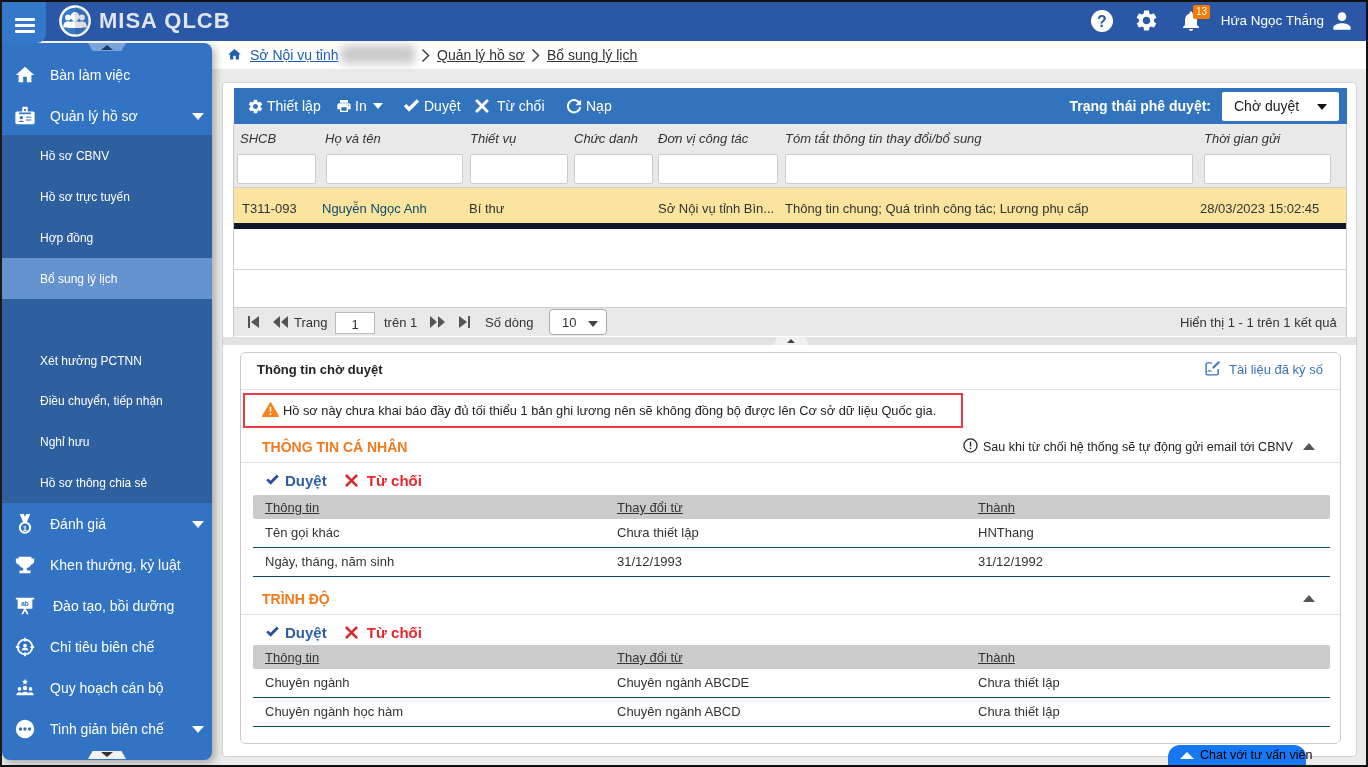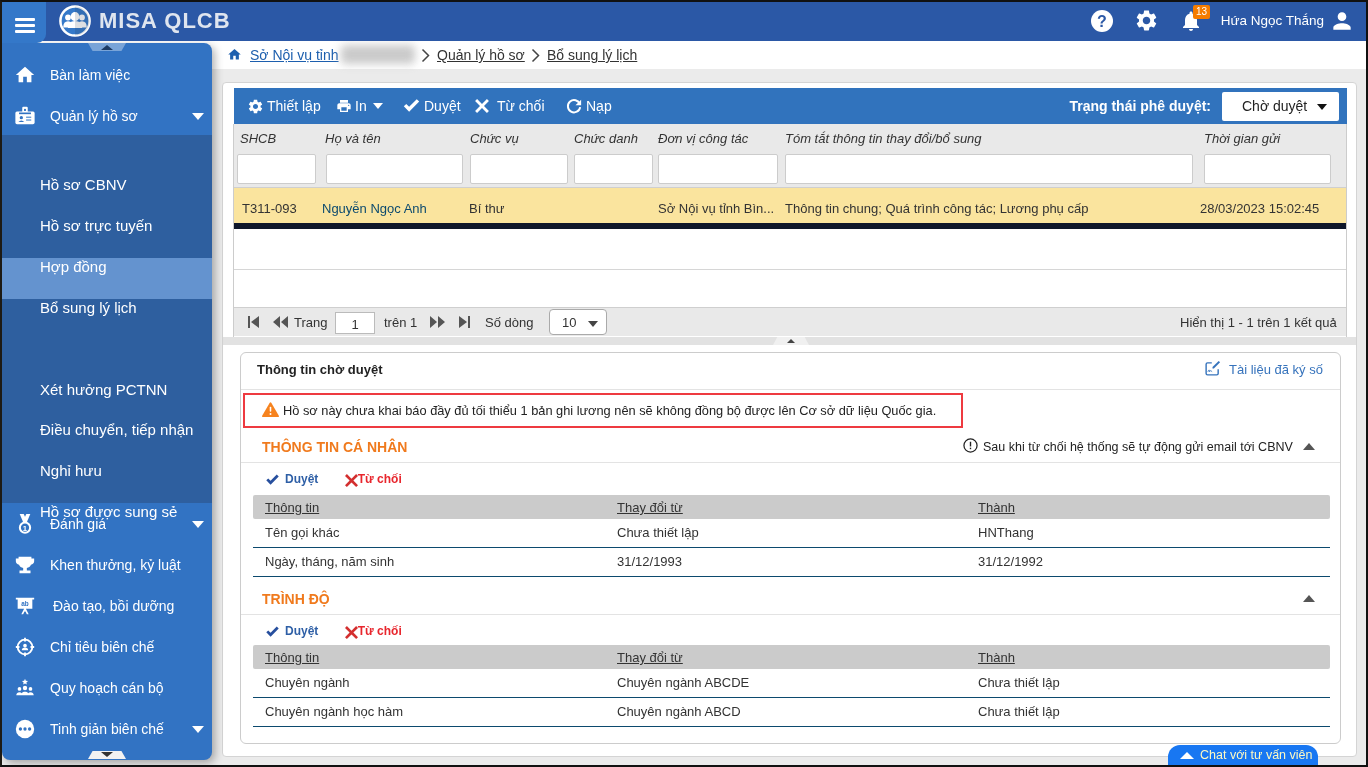--- a/index.html
+++ b/index.html
@@ -18,32 +18,32 @@
 
 #crumb { position:absolute; left:0; top:41px; width:1368px; height:28px; background:#fff; z-index:3; }
 #crumb .t { position:absolute; top:6px; font-size:14px; color:#333;text-decoration:underline; }
 #crumb .b { color:#1d5fae; }
 #blurbox { position:absolute; left:341px; top:4px; width:74px; height:19px; background:#b9b9b9; border-radius:4px; filter:blur(4px); opacity:.75; }
 
 #side { position:absolute; left:2px; top:43px; width:210px; height:717px; background:#3273c3; border-radius:0 8px 8px 8px; box-shadow:3px 3px 8px rgba(0,0,0,.3); z-index:8; }
 #side .item { position:absolute; left:0; width:210px; height:41px; color:#fff; font-size:14px; }
 #side .item .lbl { position:absolute; left:48px; top:50%; transform:translateY(-50%); white-space:nowrap; }
 #side .item .ic { position:absolute; left:12px; top:50%; transform:translateY(-50%); width:22px; height:22px; }
-#side .sub .lbl { left:38px; font-size:15px;margin-top:28px; }
+#side .sub .lbl { left:38px; font-size:12px; }
 #submenu-bg { position:absolute; left:0; top:92px; width:210px; height:368px; background:#2e5f9f; }
 #sel-item { position:absolute; left:0; top:215px; width:210px; height:41px; background:#6493cf; }
 .caret { position:absolute; right:8px; top:50%; margin-top:-3px; width:0; height:0; border-left:6px solid transparent; border-right:6px solid transparent; border-top:7px solid #fff; }
 .scrolltab { position:absolute; left:86px; width:38px; height:8px; }
 .scrolltab .tri { position:absolute; left:13px; width:0; height:0; }
 
 #outer { position:absolute; left:222px; top:82px; width:1135px; height:675px; background:#fff; border:1px solid #d4d4d4; border-radius:4px; z-index:2; }
 
 #toolbar { position:absolute; left:234px; top:88px; width:1113px; height:36px; background:#3173bd; z-index:4; color:#fff; font-size:14px; }
 #toolbar .tb { position:absolute; top:0; height:36px; line-height:36px; white-space:nowrap; }
-#statesel { position:absolute; left:1222px; top:92px; width:117px; height:29px; background:#fff; border-radius:2px; z-index:5; font-size:14px; color:#222; line-height:29px; padding-left:20px; }
+#statesel { position:absolute; left:1222px; top:92px; width:117px; height:29px; background:#fff; border-radius:2px; z-index:5; font-size:14px; color:#222; line-height:29px; padding-left:12px; }
 #statesel .arr { position:absolute; right:12px; top:12px; width:0; height:0; border-left:5px solid transparent; border-right:5px solid transparent; border-top:6px solid #111; }
 
 #grid { position:absolute; left:234px; top:124px; width:1113px; z-index:4; font-size:13px; color:#333; }
 #ghead { position:relative; height:28px; background:#e9e9e9;font-style:italic; }
 #ghead .c { position:absolute; top:7px; font-weight:bold; font-weight:500; }
 #gfilter { position:relative; height:36px; background:#e9e9e9; border-bottom:1px solid #cfcfcf; }
 #gfilter .f { position:absolute; top:2px; height:30px; background:#fff; border:1px solid #ccc; border-radius:2px; }
 #grow { position:relative; height:41px; background:#fae49e; border-bottom:6px solid #0f172a; }
 #grow .c { position:absolute; top:13px; white-space:nowrap; }
 .erow { position:relative; height:41px; background:#fff; border-bottom:1px solid #d6d6d6; }
@@ -62,28 +62,28 @@
 #card { position:absolute; left:240px; top:352px; width:1101px; height:392px; background:#fff; border:1px solid #ccc; border-radius:6px; z-index:4; font-size:13px; color:#333; }
 #card .sechead { position:absolute; left:21px; font-size:14px; font-weight:bold; color:#f07a1d; }
 #card .divider { position:absolute; left:0; width:100%; border-top:1px solid #e3e3e3; }
 .ctable { position:absolute; left:12px; width:1077px; }
 .ctable .th { position:relative; height:24px; background:#cbcbcb; border-radius:2px; }
 .ctable .tr { position:relative; height:29px; border-bottom:1px solid #0c4a6e; }
 .ctable .c1 { position:absolute; left:12px; top:6px; }
 .ctable .c2 { position:absolute; left:364px; top:6px; }
 .ctable .c3 { position:absolute; left:725px; top:6px; }
 .ctable .th .c1,.ctable .th .c2,.ctable .th .c3 { top:5px;text-decoration:underline; }
-.act { position:absolute; font-size:12px; }
+.act { position:absolute; font-size:15px; }
 .act .duyet { color:#2e5fa6; font-weight:bold; }
 .act .tuchoi { color:#e8262d; font-weight:bold; }
 
 #warn { position:absolute; left:2px; top:40px; width:720px; height:35px; border:2px solid #ee3a40; background:#fff; }
 #warn .txt { position:absolute; left:38px; top:8px; font-size:12.8px; color:#222; white-space:nowrap; }
 
-#chat { position:absolute; left:1168px; top:745px; width:150px; height:20px; background:#1877f2; border-radius:12px 12px 0 0; z-index:50; color:#fef9c3; font-size:13px; }
+#chat { position:absolute; left:1168px; top:745px; width:138px; height:20px; background:#1877f2; border-radius:12px 12px 0 0; z-index:50; color:#000000; font-size:13px; }
 #chat .tri { position:absolute; left:12px; top:7px; width:0; height:0; border-left:7px solid transparent; border-right:7px solid transparent; border-bottom:7px solid #fff; }
 #chat .t { position:absolute; left:32px; top:3px; font-size:12.5px; white-space:nowrap; }
 .note { font-size:12.5px; color:#222; }
 </style>
 </head>
 <body>
 
 <div id="hdr"></div>
 <div id="burger">
     <i style="top:16px"></i>
@@ -159,21 +159,21 @@
     </svg>
   <span class="tb" style="left:352px">Nạp</span>
   <span class="tb" style="right:136px; font-weight:bold">Trạng thái phê duyệt:</span>
 </div>
 <div id="statesel">Chờ duyệt<span class="arr"></span></div>
 
 <div id="grid">
   <div id="ghead">
     <span class="c" style="left:6px">SHCB</span>
     <span class="c" style="left:91px">Họ và tên</span>
-    <span class="c" style="left:236px">Chức vụ</span>
+    <span class="c" style="left:236px">Thiết vụ</span>
     <span class="c" style="left:340px">Chức danh</span>
     <span class="c" style="left:424px">Đơn vị công tác</span>
     <span class="c" style="left:551px">Tóm tắt thông tin thay đổi/bổ sung</span>
     <span class="c" style="left:970px">Thời gian gửi</span>
   </div>
   <div id="gfilter">
     <span class="f" style="left:3px; width:79px"></span>
     <span class="f" style="left:92px; width:137px"></span>
     <span class="f" style="left:236px; width:98px"></span>
     <span class="f" style="left:340px; width:79px"></span>
@@ -346,21 +346,21 @@
   <div class="item sub" style="top:297px">
       <span class="lbl">Xét hưởng PCTNN</span>
     </div>
   <div class="item sub" style="top:337px">
       <span class="lbl">Điều chuyển, tiếp nhận</span>
     </div>
   <div class="item sub" style="top:378px">
       <span class="lbl">Nghỉ hưu</span>
     </div>
   <div class="item sub" style="top:419px">
-      <span class="lbl">Hồ sơ được sung sẻ</span>
+      <span class="lbl">Hồ sơ thông chia sẻ</span>
     </div>
   <div class="item" style="top:460px">
     <svg class="ic" viewBox="0 0 24 24">
         <path fill="#fff" d="M6.2 1 L10.6 1 L14.5 9.5 L10.4 10.9 Z"></path>
         <path fill="#fff" d="M17.8 1 L13.4 1 L9.5 9.5 L13.6 10.9 Z"></path>
         <circle cx="12" cy="16" r="5.6" fill="none" stroke="#fff" stroke-width="2.2"></circle>
         <text x="12" y="19.6" text-anchor="middle" font-size="8.5" fill="#fff" font-weight="bold" font-family="Liberation Sans">1</text>
       </svg>
     <span class="lbl">Đánh giá</span>
     <span class="caret"></span>

